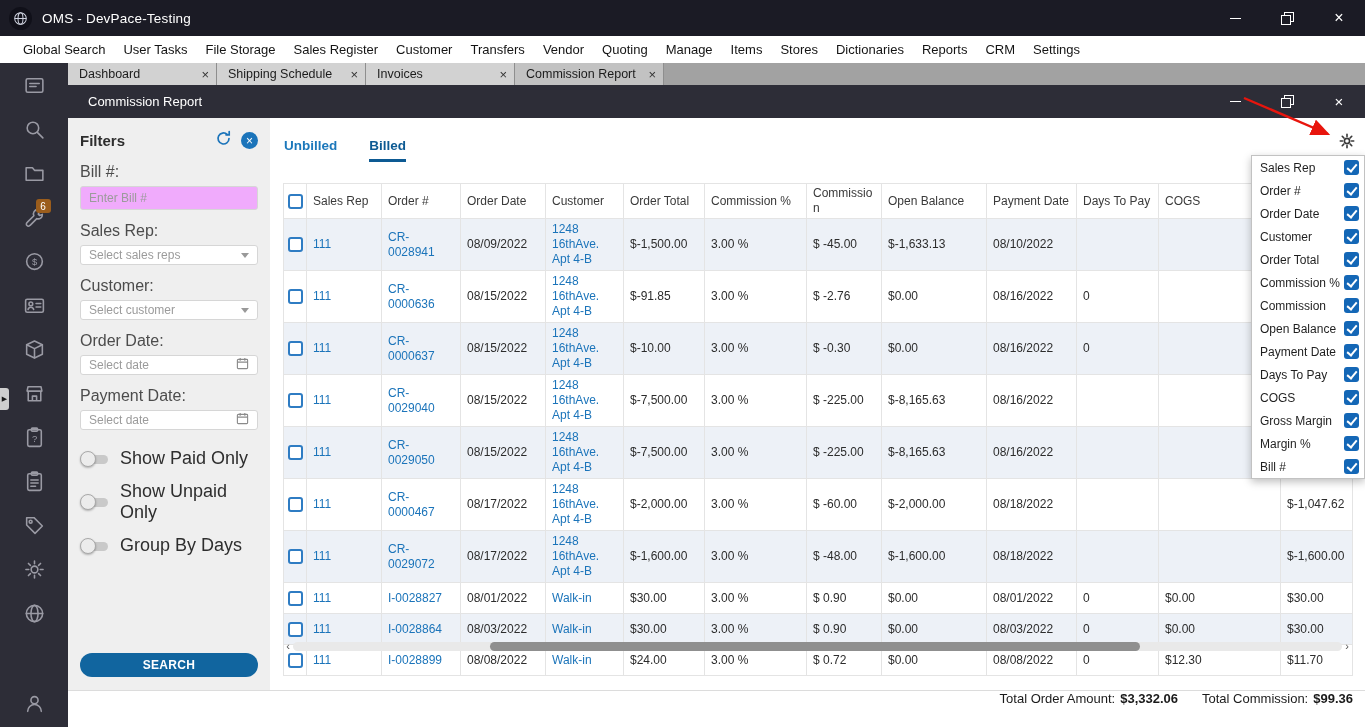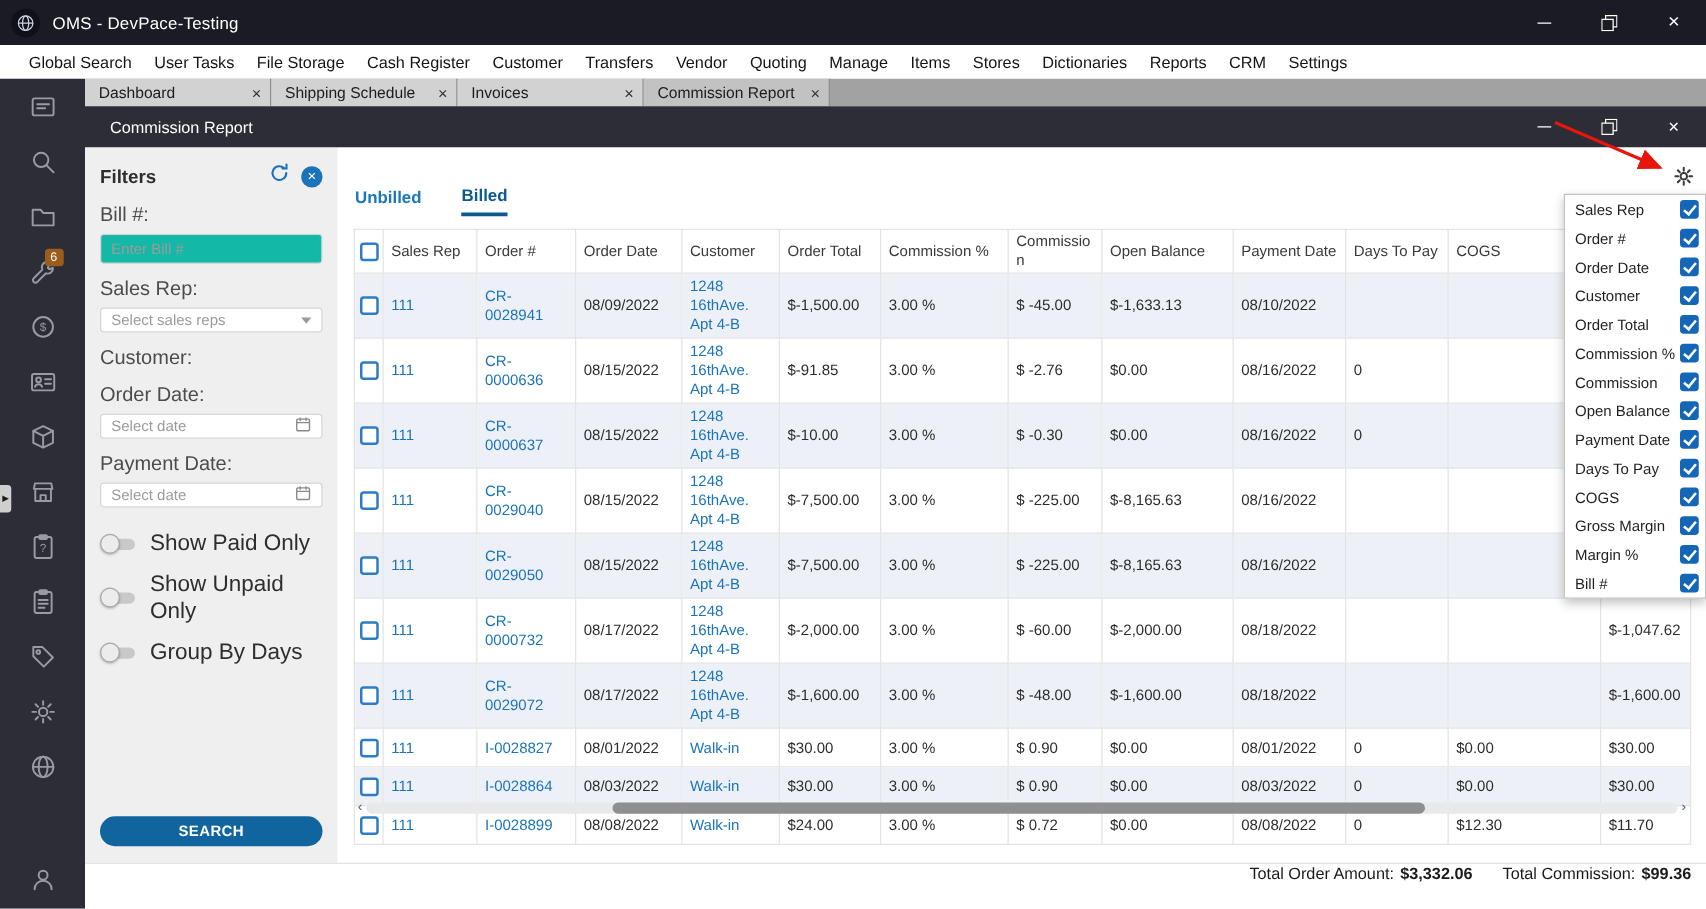--- a/index.html
+++ b/index.html
@@ -44,34 +44,34 @@
   .win-btn{width:52px;display:flex;align-items:center;justify-content:center;color:#fff;font-size:15px}
   .win-body{flex:1;display:flex;min-height:0}
 
   
   .filters{width:202px;background:#efefef;flex:none;position:relative;padding:12px}
   .filters-head{display:flex;align-items:center;margin-bottom:4px}
   .filters-title{font-size:15px;font-weight:700;color:#2e2e2e}
   .filters-icons{margin-left:auto;display:flex;align-items:center;gap:9px}
   .filter-close{width:17px;height:17px;border-radius:50%;background:#1b74ba;color:#fff;display:flex;align-items:center;justify-content:center;font-size:12px;line-height:1}
   .f-label{font-size:16px;color:#4c4c4c;margin:12px 0 5px}
-  .f-input{width:100%;height:24px;border:1px solid #d6d6d6;border-radius:3px;background:#14b8a6;font-size:12px;padding:0 8px;color:#333;font-family:inherit}
+  .f-input{width:100%;height:24px;border:1px solid #d6d6d6;border-radius:3px;background:#f0abfc;font-size:12px;padding:0 8px;color:#333;font-family:inherit}
   .f-input::placeholder{color:#9b9b9b}
   .f-select{width:100%;height:20px;border:1px solid #d6d6d6;border-radius:3px;background:#fff;font-size:12px;color:#9b9b9b;display:flex;align-items:center;justify-content:space-between;padding:0 8px}
   .chev{width:0;height:0;border-left:4px solid transparent;border-right:4px solid transparent;border-top:5px solid #999}
   .toggles{margin-top:18px;display:flex;flex-direction:column;gap:12px}
   .toggle-row{display:flex;align-items:center;gap:10px;font-size:18px;color:#2e2e2e}
   .sw{position:relative;width:30px;height:16px;flex:none}
   .sw-track{position:absolute;left:3px;top:4px;width:25px;height:9px;background:#c9c9c9;border-radius:5px}
   .sw-knob{position:absolute;left:0;top:0;width:16px;height:16px;border-radius:50%;background:#ececec;border:1px solid #a9a9a9;box-shadow:0 1px 2px rgba(0,0,0,.25)}
   .search-btn{position:absolute;left:12px;right:12px;bottom:13px;height:24px;background:#11659f;color:#fff;font-size:12px;font-weight:700;letter-spacing:.3px;display:flex;align-items:center;justify-content:center;border-radius:12px}
 
   
   .main{flex:1;position:relative;min-width:0;background:#fff}
-  .report-tabs{height:65px;display:flex;align-items:center;gap:32px;padding:20px 0 0 14px}
+  .report-tabs{height:65px;display:flex;align-items:flex-start;gap:32px;padding:20px 0 0 14px}
   .rtab{font-size:13.5px;font-weight:700;color:#1c78bb;padding-bottom:6px}
   .rtab.active{color:#0d5a93;border-bottom:3px solid #0d5a93}
   .gear-btn{position:absolute;top:14px;right:9px;width:18px;height:18px;color:#3a3a3a}
 
   
   table{border-collapse:collapse;table-layout:fixed;margin-left:13px;width:1069px;font-size:12px;color:#2c2c2c}
   th,td{border:1px solid #e4e4e4;padding:2px 6px;text-align:left;vertical-align:middle;line-height:15px}
   th{height:32px;font-weight:400;color:#3a3a3a;overflow-wrap:anywhere}
   th.nowrap{white-space:nowrap}
   td{height:31px;overflow:hidden}
@@ -125,21 +125,21 @@
           </svg>
       </div>
       <div class="tb-btn">×</div>
     </div>
   </div>
 
   <div class="menubar">
       <div class="menu-item">Global Search</div>
       <div class="menu-item">User Tasks</div>
       <div class="menu-item">File Storage</div>
-      <div class="menu-item">Cash Register</div>
+      <div class="menu-item">Sales Register</div>
       <div class="menu-item">Customer</div>
       <div class="menu-item">Transfers</div>
       <div class="menu-item">Vendor</div>
       <div class="menu-item">Quoting</div>
       <div class="menu-item">Manage</div>
       <div class="menu-item">Items</div>
       <div class="menu-item">Stores</div>
       <div class="menu-item">Dictionaries</div>
       <div class="menu-item">Reports</div>
       <div class="menu-item">CRM</div>
@@ -295,20 +295,24 @@
             <div class="f-label">Bill #:</div>
             <input class="f-input" placeholder="Enter Bill #" style="">
 
             <div class="f-label">Sales Rep:</div>
             <div class="f-select">
               <span>Select sales reps</span>
               <span class="chev"></span>
             </div>
 
             <div class="f-label">Customer:</div>
+            <div class="f-select">
+              <span>Select customer</span>
+              <span class="chev"></span>
+            </div>
 
             <div class="f-label">Order Date:</div>
             <div class="f-select">
               <span>Select date</span>
               <span><svg width="13" height="13" viewBox="0 0 14 14" fill="none" stroke="#8a8a8a" stroke-width="1.2">
                     <rect x="1.5" y="2.5" width="11" height="10" rx="1"></rect>
                     <path d="M1.5 5.5h11M4.5 1v3M9.5 1v3"></path>
                   </svg></span>
             </div>
 
@@ -479,21 +483,21 @@
                     <td>08/16/2022</td>
                     <td></td>
                     <td></td>
                     <td></td>
                   </tr>
                   <tr class=" tall">
                     <td>
                       <span class="cb"></span>
                     </td>
                     <td class="link">111</td>
-                    <td class="link">CR-0000732</td>
+                    <td class="link">CR-0000467</td>
                     <td>08/17/2022</td>
                     <td class="link">1248 16thAve. Apt 4-B</td>
                     <td>$-2,000.00</td>
                     <td>3.00 %</td>
                     <td>$ -60.00</td>
                     <td>$-2,000.00</td>
                     <td>08/18/2022</td>
                     <td></td>
                     <td></td>
                     <td>$-1,047.62</td>

